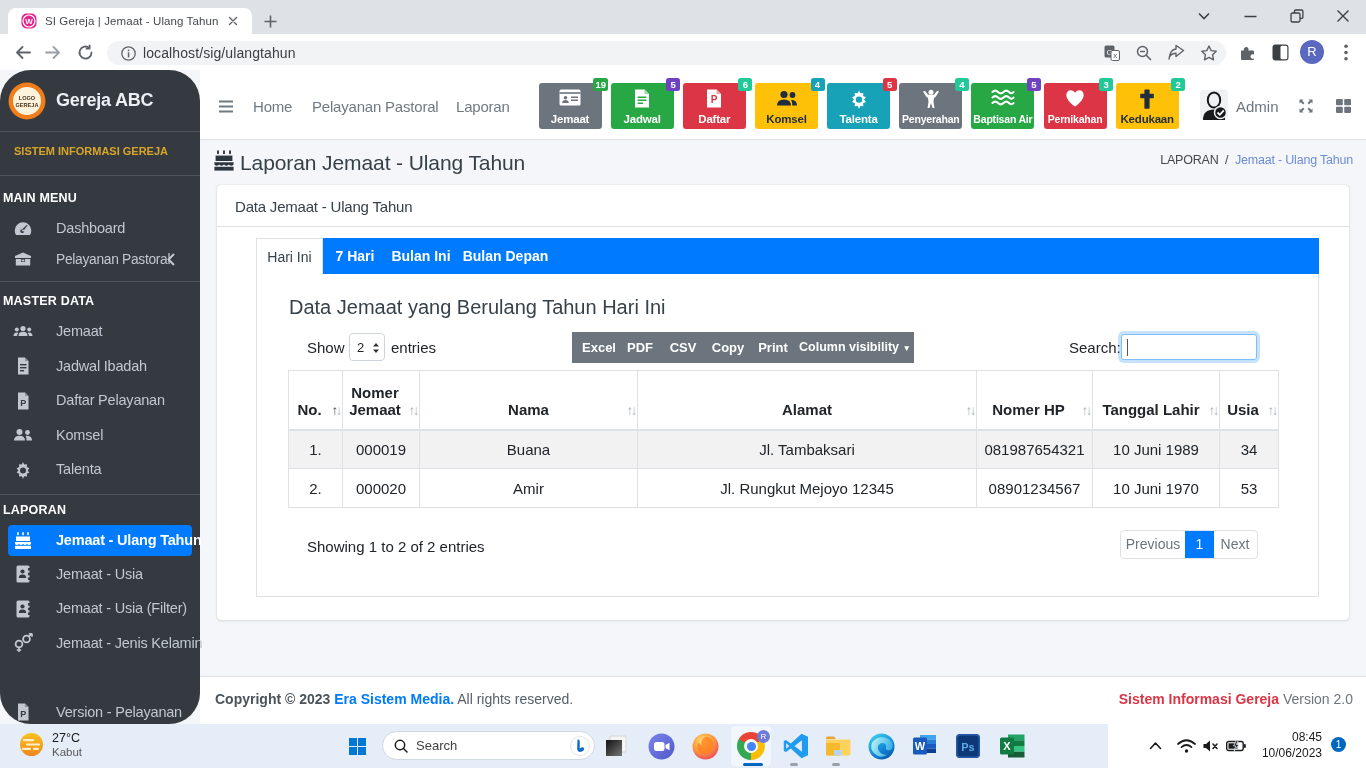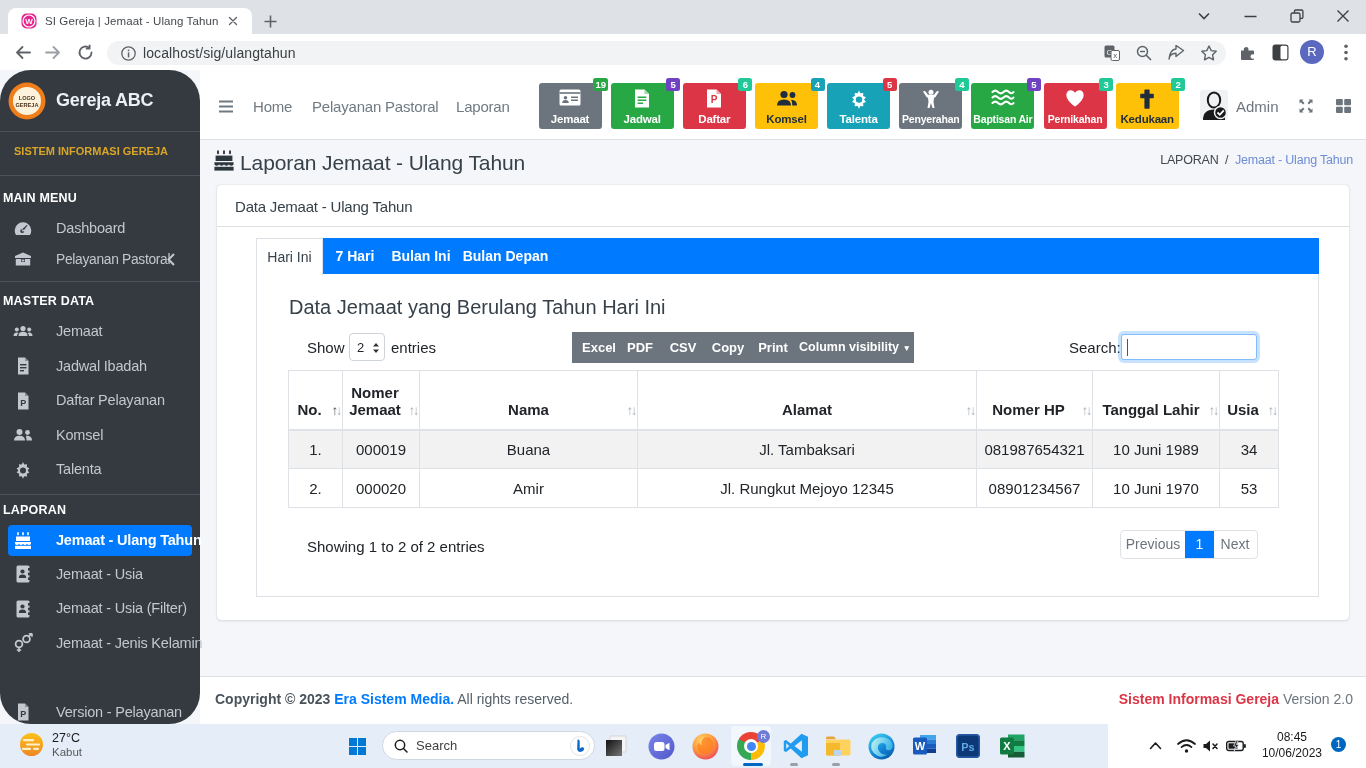--- a/index.html
+++ b/index.html
@@ -658,18 +658,18 @@
   <svg class="tbi" style="left:1203px;top:15px;" width="16" height="14" viewBox="0 0 16 14">
       <path d="M0.5 5 H3 L7 1.5 V12.5 L3 9 H0.5 Z" fill="#1b1b1b"></path>
       <path d="M10 5 L14 9.5 M14 5 L10 9.5" stroke="#1b1b1b" stroke-width="1.5" stroke-linecap="round"></path>
     </svg>
   <svg class="tbi" style="left:1226px;top:16px;" width="20" height="12" viewBox="0 0 20 12">
       <rect x="0.7" y="1.5" width="16.5" height="9" rx="2" fill="none" stroke="#1b1b1b" stroke-width="1.4"></rect>
       <rect x="18" y="4" width="1.8" height="4" rx="0.8" fill="#1b1b1b"></rect>
       <rect x="2.5" y="3.3" width="9" height="5.4" fill="#1b1b1b"></rect>
       <path d="M10.5 0.2 L7.5 6 H9.8 L8.2 11 L13 4.5 H10.3 L12.4 0.2 Z" fill="#1b1b1b" stroke="#e4edf8" stroke-width="0.8"></path>
     </svg>
-  <div class="tbi" style="left:1262px;top:6px;width:60px;text-align:center;font-size:12px;color:#191919;">08:45</div>
+  <div class="tbi" style="left:1262px;top:6px;width:60px;text-align:right;font-size:12px;color:#191919;">08:45</div>
   <div class="tbi" style="left:1244px;top:21.5px;width:78px;text-align:right;font-size:12px;color:#191919;">10/06/2023</div>
   <div class="tbi" style="left:1331px;top:13px;width:15px;height:15px;border-radius:50%;background:#0067c0;">
       <span style="position:absolute;width:100%;text-align:center;top:1.5px;font-size:10px;color:#fff;">1</span>
     </div>
 </div>
 
 </body></html>

